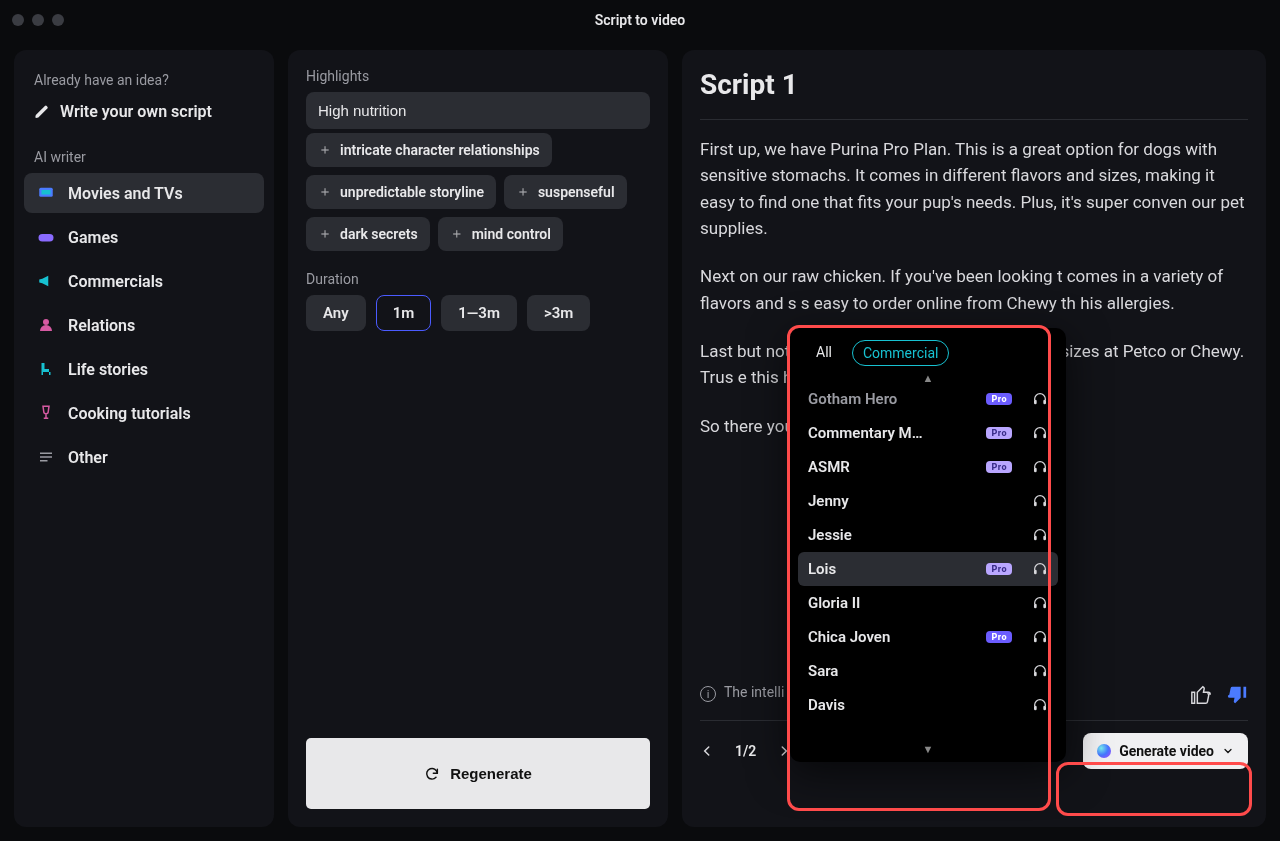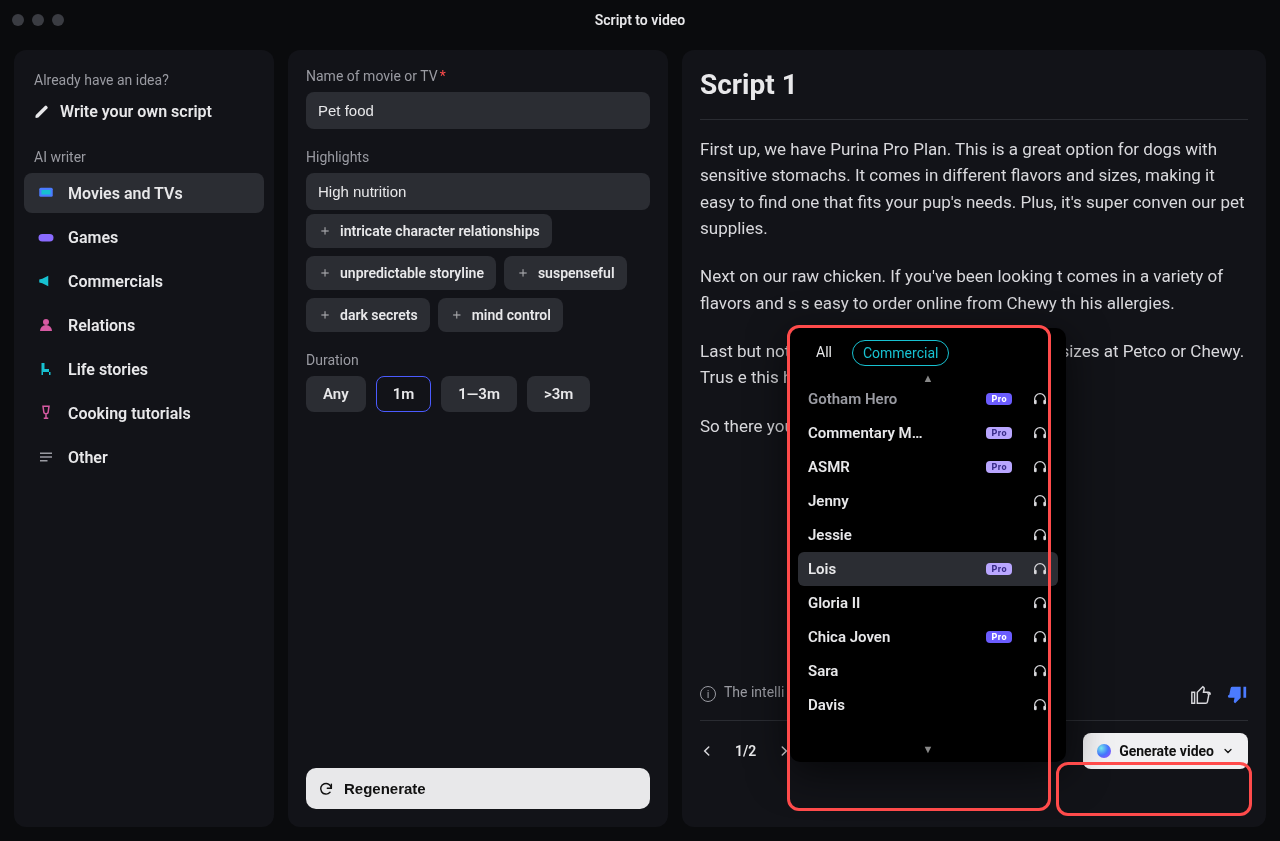--- a/index.html
+++ b/index.html
@@ -99,24 +99,24 @@
     border-color: #4b5bff;
     color: var(--text);
   }
   .section { margin-bottom: 20px; }
   .regenerate {
     margin-top: auto;
     background: #e8e8ea;
     color: #111;
     font-weight: 700;
     border: none;
-    border-radius: 10px;
-    padding: 12px;
+    border-radius: 5px;
+    padding: 27px;
     font-size: 15px;
-    display: flex; align-items: center; justify-content: flex-start; gap: 10px;
+    display: flex; align-items: center; justify-content: center; gap: 10px;
     cursor: pointer;
   }
   .right { position: relative; overflow: hidden; }
   .right h1 { margin: 0 0 18px; font-size: 28px; font-weight: 700; }
   .hr { border-top: 1px solid #2a2c32; margin-bottom: 16px; }
   .script-body { font-size: 17px; line-height: 1.55; color: #d8d8dc;
     height: 540px; overflow: hidden; position: relative; }
   .script-body p { margin: 0 0 22px; }
   .caret { display: inline-block; width: 1px; height: 18px; background: #d8d8dc; vertical-align: -2px; margin-left: 1px; }
   .disclaimer { display: flex; align-items: flex-start; gap: 8px; color: var(--muted); font-size: 14px; margin-top: 8px; }
@@ -260,24 +260,20 @@
               <rect x="4" y="11" width="16" height="2" fill="#9a9ba2"></rect>
               <rect x="4" y="16" width="10" height="2" fill="#9a9ba2"></rect>
             </svg>
           </span>
           <span>Other</span>
         </div>
       </div>
   </div>
 
   <div class="panel">
-    <div class="section">
-      <div class="label"><span>Name of movie or TV</span><span class="req-star">*</span></div>
-      <input type="text" value="Pet food" style="">
-    </div>
     <div class="section">
       <div class="label">Highlights</div>
       <input class="tag-input" value="High nutrition" style="">
       <div class="chips" id="chips">
           <div class="chip">
             <span class="plus">＋</span>
             <span>intricate character relationships</span>
           </div>
           <div class="chip">
             <span class="plus">＋</span>

